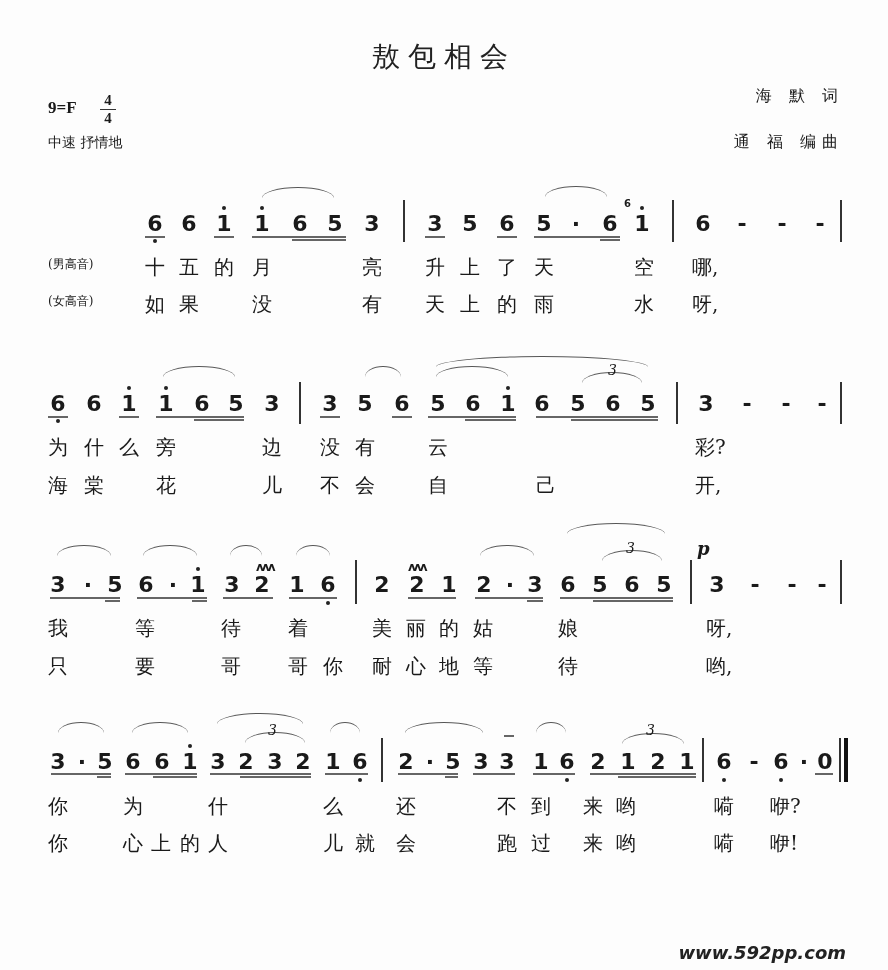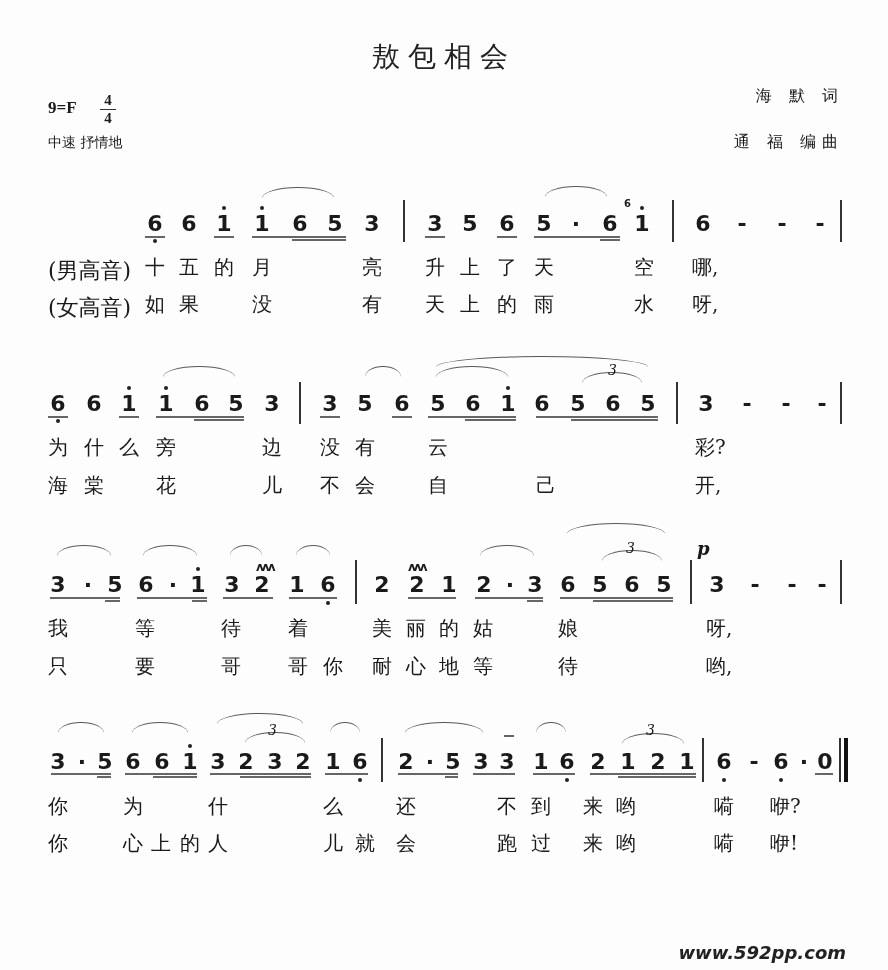--- a/index.html
+++ b/index.html
@@ -15,21 +15,21 @@
   .frac .line { border-top:1.5px solid #333; margin:1px 0; }
   .tempo { left:48px; top:134px; font-size:14px; }
   .credit { font-size:16px; letter-spacing:6px; right:44px; }
   .note { position:absolute; font-size:22px; font-weight:bold; width:20px; text-align:center; line-height:24px; }
   .lyric { position:absolute; font-size:20px; width:22px; text-align:center; line-height:22px; font-family:"DejaVu Serif","Liberation Serif",serif; }
   .bar { position:absolute; width:2px; background:#333; }
   .ul { position:absolute; height:1.5px; background:#666; }
   .slur { position:absolute; border-top:1.5px solid #555; border-radius:50% 50% 0 0 / 100% 100% 0 0; height:10px; }
   .dot-hi { position:absolute; width:4px; height:4px; border-radius:50%; background:#222; }
   .trip { position:absolute; font-size:14px; font-style:italic; font-family:"DejaVu Serif",serif; }
-  .part { position:absolute; font-size:22px; font-family:"DejaVu Serif",serif; }
+  .part { position:absolute; font-size:12px; font-family:"DejaVu Serif",serif; }
   .watermark { right:42px; top:942px; font-size:18px; font-weight:bold; font-style:italic; color:#222; }
   .dyn { position:absolute; font-style:italic; font-family:"DejaVu Serif",serif; font-size:18px; font-weight:bold; }
   .orn { position:absolute; font-size:12px; font-weight:bold; letter-spacing:-2px; }
 </style>
 </head>
 <body>
 
 <div class="abs title">敖包相会</div>
 <div class="abs key">9=F</div>
 <div class="frac">

